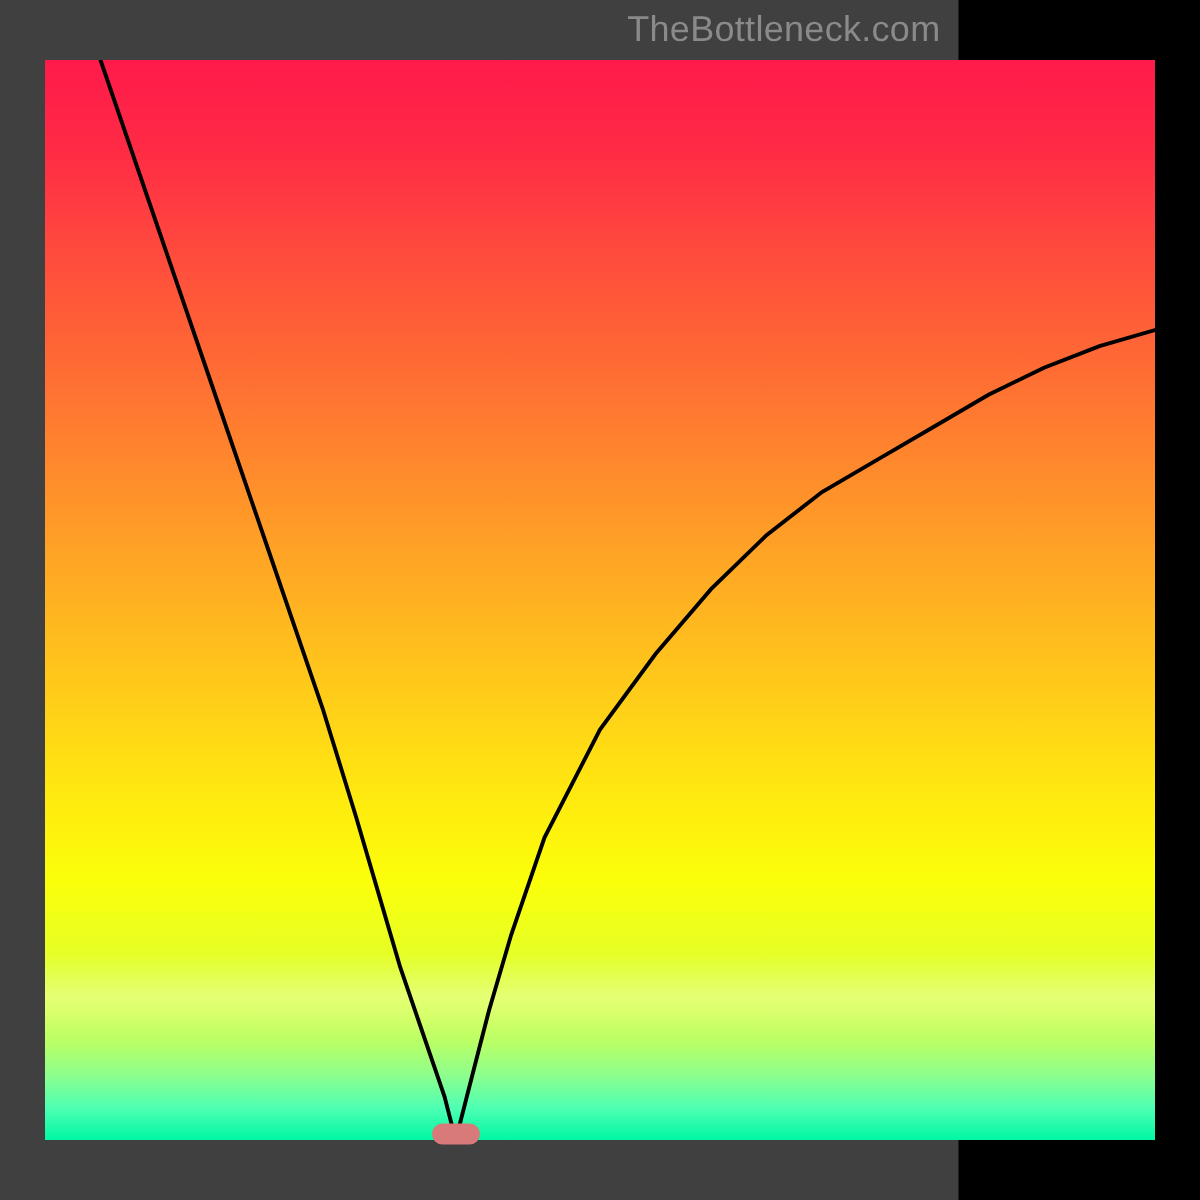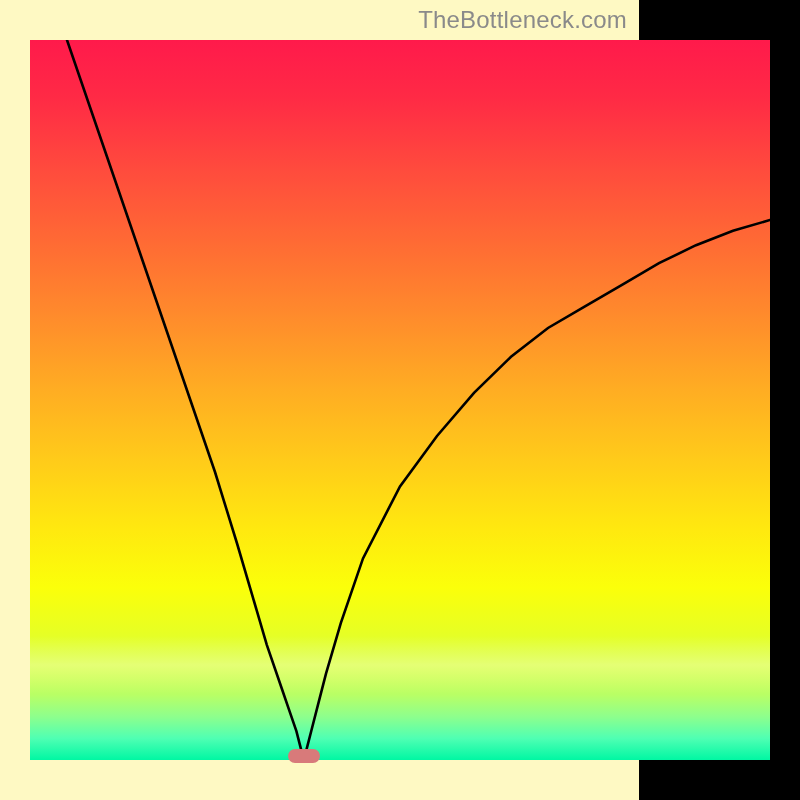--- a/index.html
+++ b/index.html
@@ -3,21 +3,21 @@
 <meta charset="utf-8">
 <style>
   * { margin: 0; padding: 0; box-sizing: border-box; }
   html, body { width: 800px; height: 800px; overflow: hidden; }
   body { background: #000; font-family: Arial, Helvetica, sans-serif; }
 
   .frame {
     position: absolute;
     left: 0; top: 0;
     width: 639px; height: 800px;
-    background: #fef9c3;
+    background: #404040;
   }
 
   .plot-area {
     position: absolute;
     left: 30px;
     top: 40px;
     width: 740px;
     height: 720px;
     background: linear-gradient(to bottom,
       #ff1a4b 0%,

